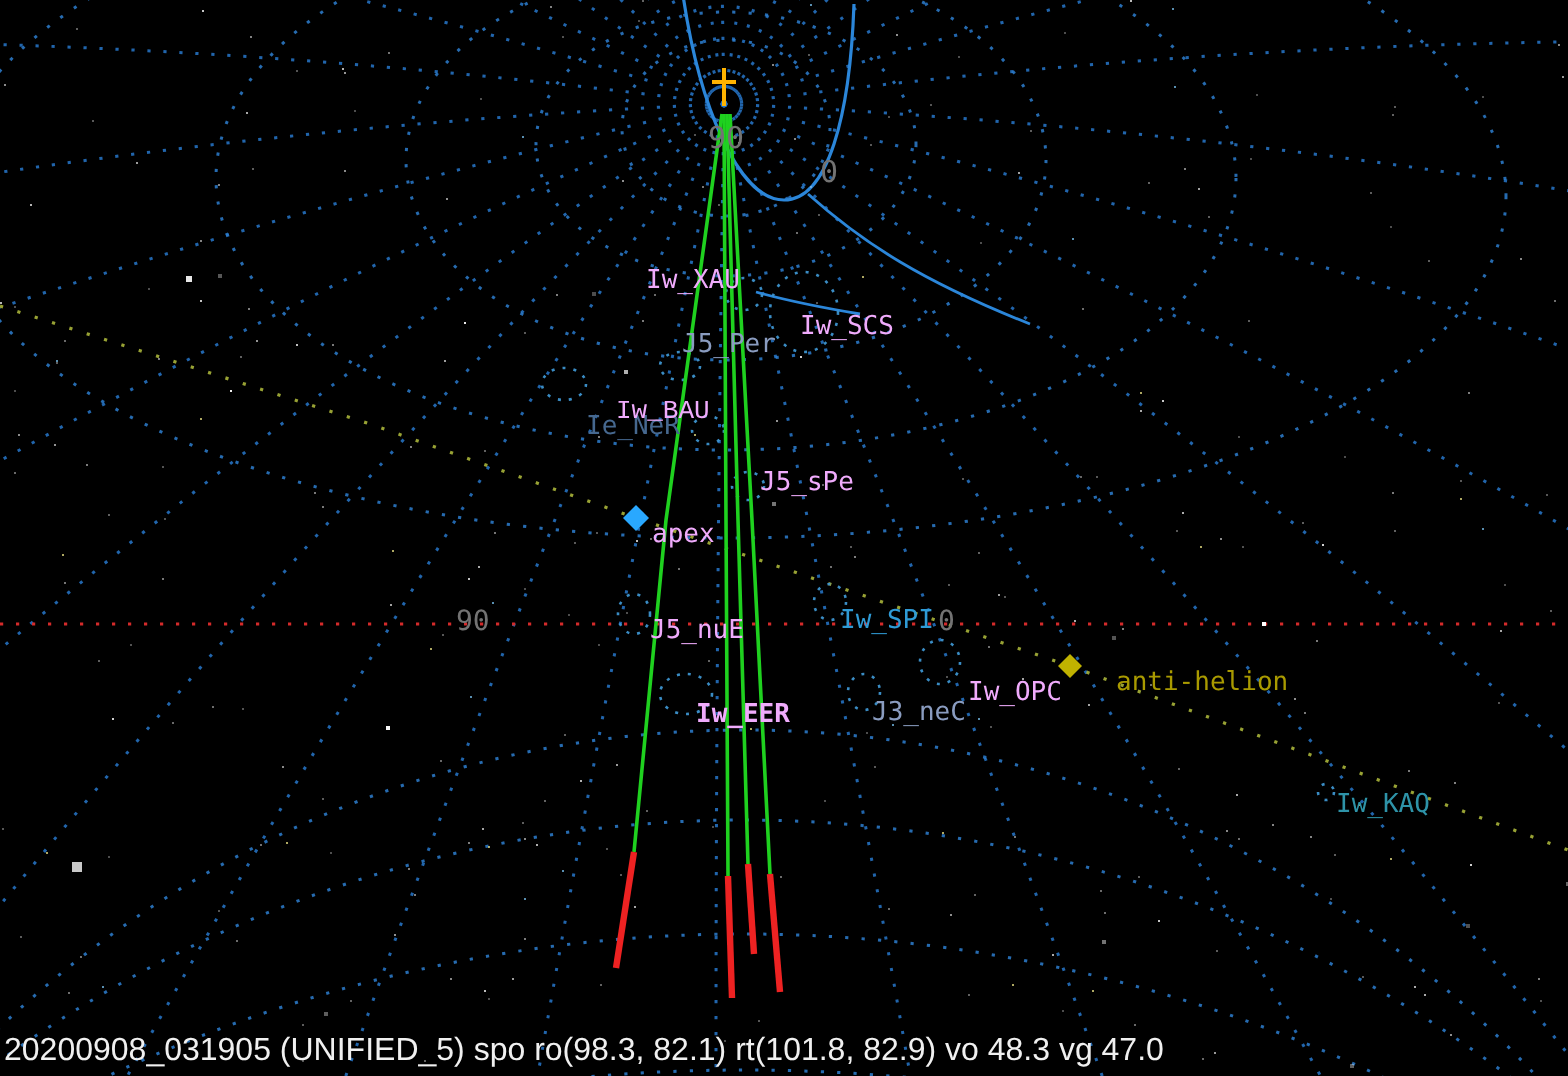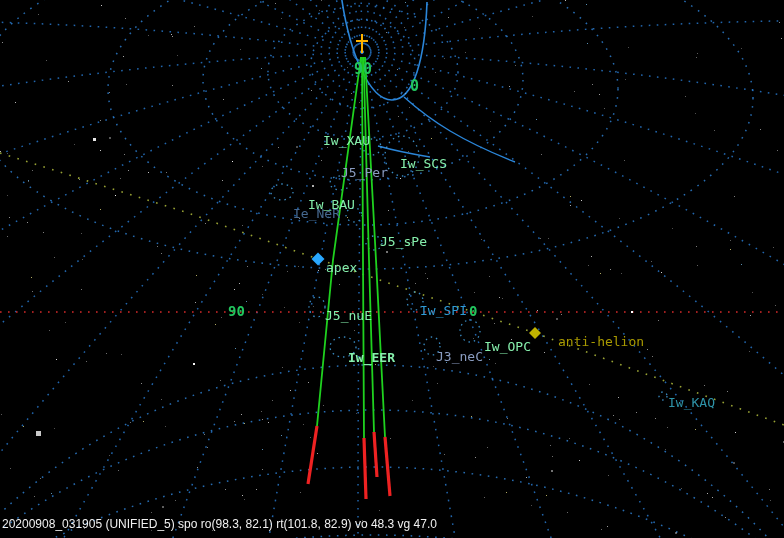--- a/index.html
+++ b/index.html
@@ -1,29 +1,29 @@
 <!DOCTYPE html>
 <html><head>
 <meta charset="utf-8">
 <style>
   html,body{margin:0;padding:0;background:#000;}
   #stage{position:relative;width:784px;height:538px;background:#000;overflow:hidden;
          font-family:"DejaVu Sans Mono",monospace;}
   #gridsvg{position:absolute;left:0;top:0;}
   #labels{position:absolute;left:0;top:0;width:784px;height:538px;}
   .sky-label{position:absolute;font-size:13px;line-height:1;white-space:pre;}
-  .tone-bright{color:#86efac;}
+  .tone-bright{color:#f0abfc;}
   .tone-medium{color:#2f9bd6;}
   .tone-muted{color:#8a9cc0;text-align:right;}
   .tone-dim{color:#46688f;text-align:right;}
   .tone-teal{color:#2e93a8;}
   .tone-olive{color:#a99a00;}
-  .coord-num{position:absolute;font-weight:bold;color:#22c55e;line-height:1;}
+  .coord-num{position:absolute;font-weight:normal;color:#737373;line-height:1;}
   #status-bar{position:absolute;left:2px;top:517px;color:#f0f0f0;
-              font-family:"Liberation Sans",sans-serif;font-size:12px;white-space:pre;}
+              font-family:"Liberation Sans",sans-serif;font-size:16px;white-space:pre;}
 </style>
 </head>
 <body>
 
 <div id="stage">
   <svg id="gridsvg" width="784" height="538">
       <path d="M 362,52 Q 837,-11 1312,52" fill="none" stroke="#2573c4" stroke-width="1.5" stroke-dasharray="1.6 6.4" opacity="0.88"></path>
       <path d="M 362,52 Q 840.5496684763772,73.4259448790662 1297.5673653615977,216.96576878358383" fill="none" stroke="#2573c4" stroke-width="1.5" stroke-dasharray="1.6 6.4" opacity="0.88"></path>
       <path d="M 362,52 Q 828.5482711776051,158.97624993140448 1254.7079897466128,376.9191361593853" fill="none" stroke="#2573c4" stroke-width="1.5" stroke-dasharray="1.6 6.4" opacity="0.88"></path>
       <path d="M 362,52 Q 800.5023916724363,242.4915783828727 1184.7241335952167,527" fill="none" stroke="#2573c4" stroke-width="1.5" stroke-dasharray="1.6 6.4" opacity="0.88"></path>

